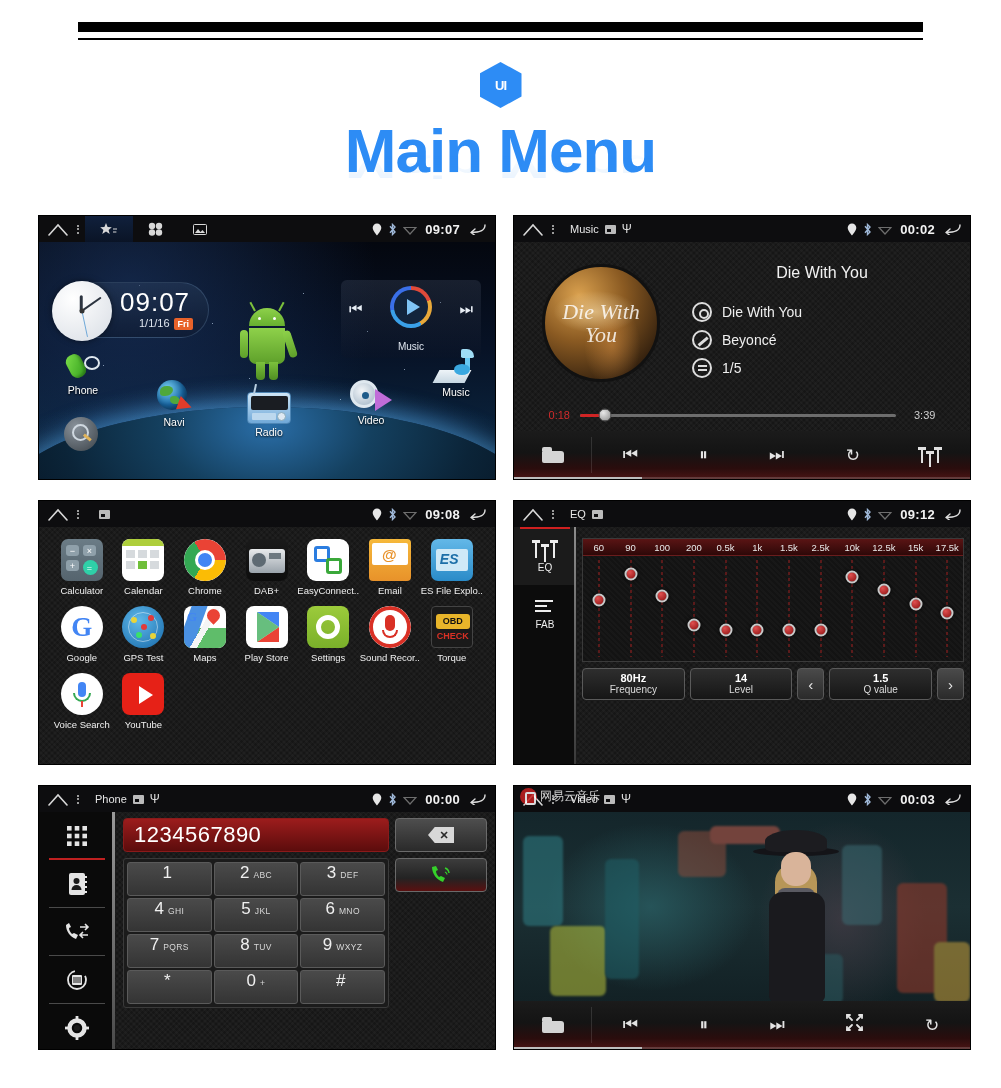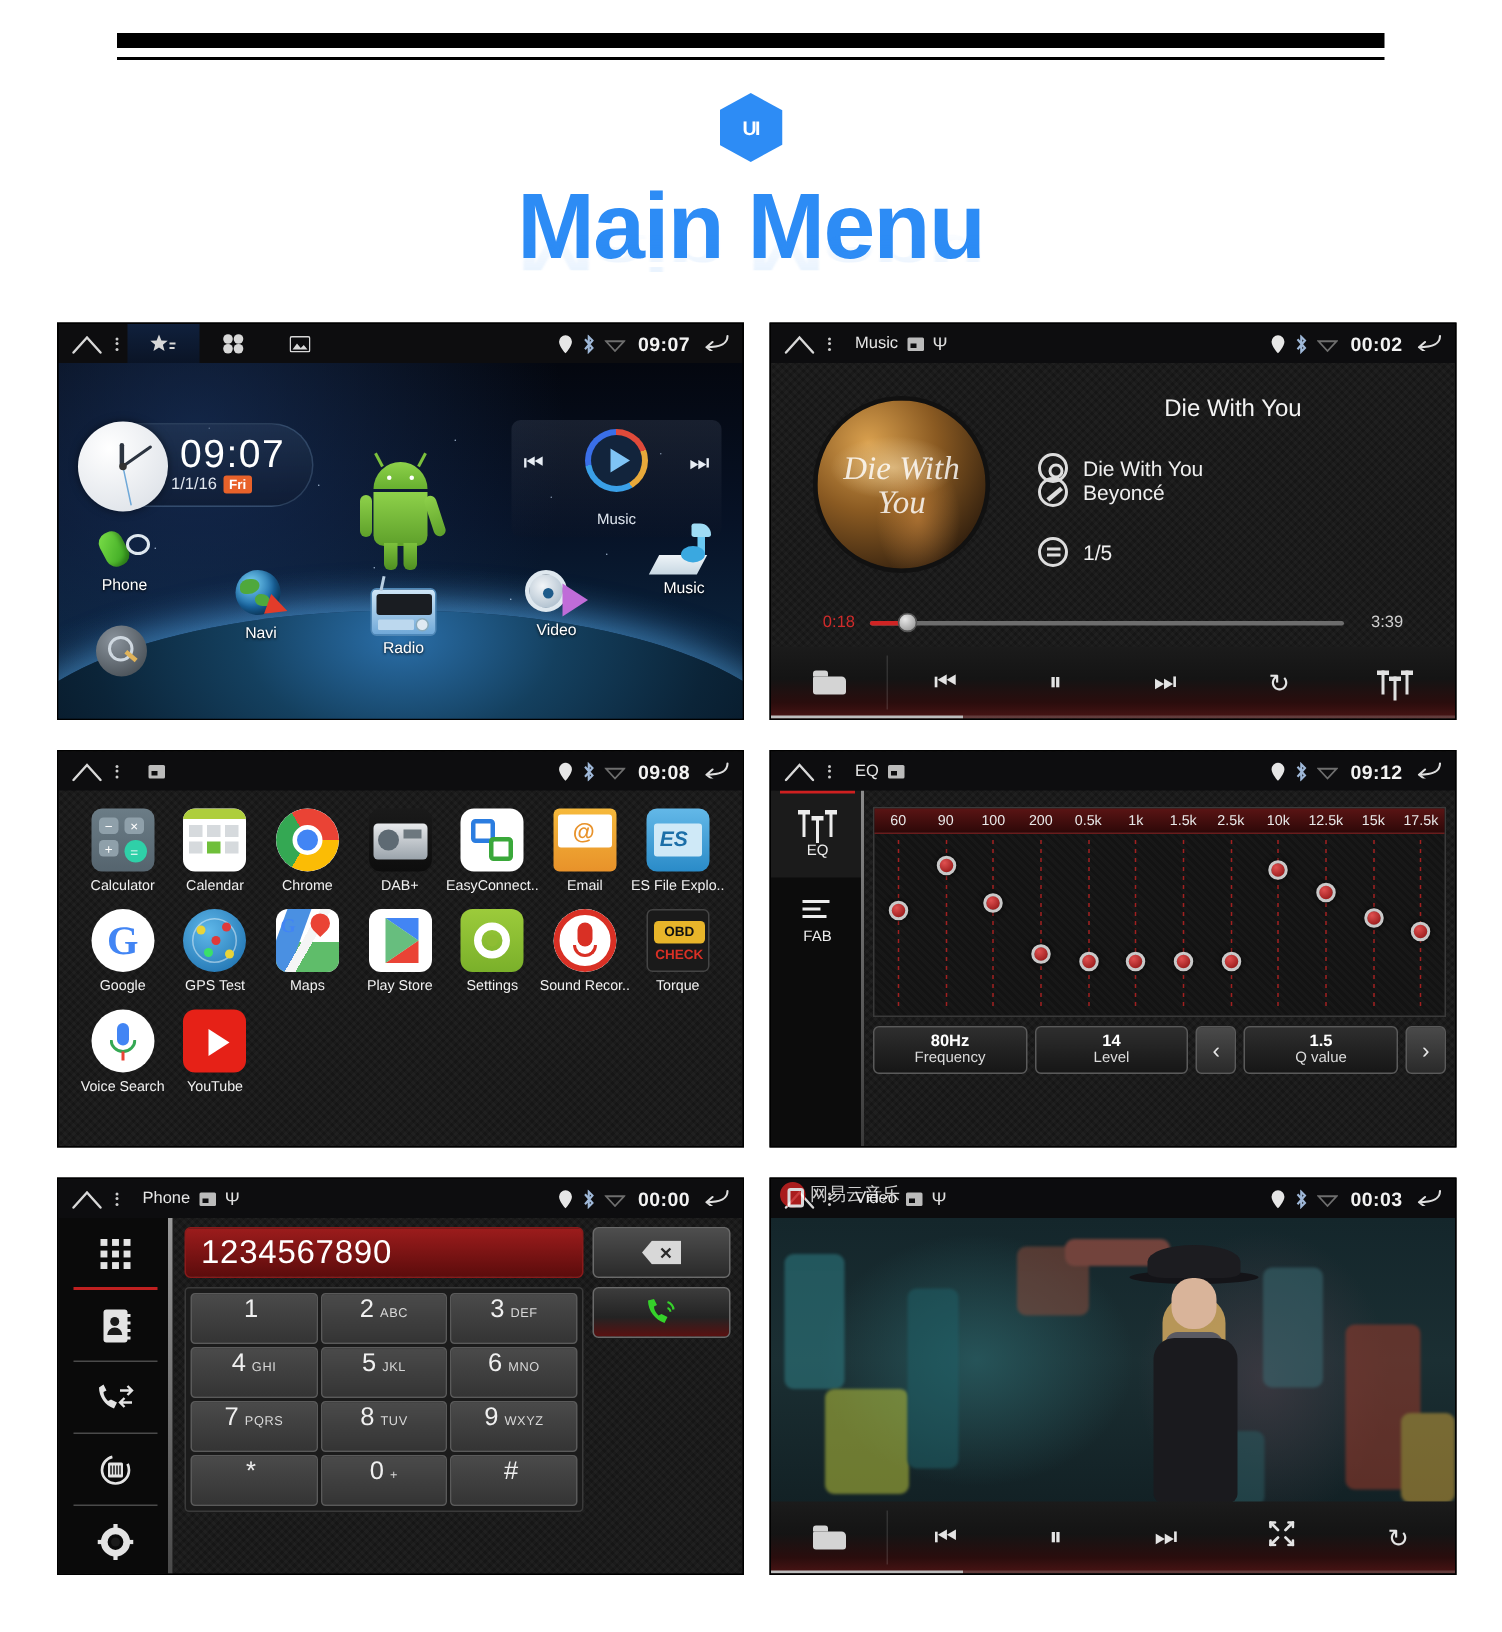--- a/index.html
+++ b/index.html
@@ -115,21 +115,21 @@
     position:absolute; left:-6px; top:-2px; width:60px; height:60px; border-radius:50%;
     background: radial-gradient(circle at 35% 30%, #ffffff, #d8dde4);
     box-shadow: 0 0 6px rgba(0,0,0,.5);
   }
   .hand { position:absolute; background:#223; transform-origin: 0% 50%; border-radius:2px;}
   .hand.h { left:50%; top:50%; width:17px; height:2.5px; transform: rotate(-90deg) translateY(-1px); background:#2c3440;}
   .hand.m { left:50%; top:50%; width:24px; height:2px; transform: rotate(-35deg) translateY(-1px); background:#2c3440;}
   .hand.s { left:50%; top:50%; width:26px; height:1.2px; transform: rotate(78deg); background:#6fa8d8;}
   .clock-pin { position:absolute; left:50%; top:50%; width:5px;height:5px;background:#333;border-radius:50%;transform:translate(-50%,-50%);}
   .clock-time { position:absolute; left:62px; top:4px; color:#fff; font-size:26px; font-weight:300; letter-spacing:1px;}
-  .clock-date { position:absolute; left:56px; top:34px; color:#dfe6ef; font-size:11px;}
+  .clock-date { position:absolute; left:81px; top:34px; color:#dfe6ef; font-size:11px;}
   .clock-day { background:#e8622a; color:#fff; font-size:9px; padding:1px 4px; border-radius:2px; margin-left:4px; font-weight:bold;}
 
   .music-widget { position:absolute; right:14px; top:38px; width:140px; height:78px;
     background: linear-gradient(180deg, rgba(60,70,90,0.35), rgba(15,20,35,0.15)); border-radius:6px;}
   .mw-ring { position:absolute; left:50%; top:6px; transform:translateX(-50%); width:42px;height:42px;border-radius:50%;
     background: conic-gradient(#e04a3a 0deg 70deg, #e8a93a 70deg 150deg, #3aa0e8 150deg 260deg, #3a6fe8 260deg 360deg);
     display:flex;align-items:center;justify-content:center;}
   .mw-ring::after{content:"";position:absolute;inset:4px;border-radius:50%;background:#12243c;}
   .mw-play { position:relative; z-index:2; width:0;height:0;border-left:13px solid #7fc4f5;border-top:8px solid transparent;border-bottom:8px solid transparent; margin-left:4px;}
   .mw-prev,.mw-next { position:absolute; top:20px; color:#e8eef5; font-size:15px;}
@@ -311,21 +311,21 @@
   .fab-glyph i{position:absolute;left:0;height:2px;background:#ededed;}
   .eq-main { flex:1 1 auto; position:relative; padding:6px 6px 0; }
   .presets { display:flex; gap:4px; }
   .preset {
     flex:1 1 0; height:24px; border-radius:4px; display:flex; align-items:center; justify-content:center;
     background: linear-gradient(180deg,#5a5a5a,#3a3a3a); color:#e4e4e4; font-size:11px;
     border:1px solid #6a6a6a;
   }
   .preset.active { background: linear-gradient(180deg,#5b1414,#2a0606); border:1px solid #d03030; color:#fff;
      box-shadow: 0 0 6px rgba(210,40,40,.65), inset 0 0 8px rgba(210,40,40,.5); font-weight:bold;}
-  .eq-panel { margin-top:5px; height:140px; background:#131313; border:1px solid #3a3a3a; position:relative;
+  .eq-panel { margin-top:5px; height:124px; background:#131313; border:1px solid #3a3a3a; position:relative;
      background-image: repeating-linear-gradient(45deg, rgba(255,255,255,.02) 0 2px, rgba(0,0,0,0) 2px 4px);}
   .eq-freqbar { height:17px; background:linear-gradient(180deg,#5a1414,#2d0808); display:flex; border-bottom:1px solid #6a1c1c;}
   .eq-freq { flex:1 1 0; text-align:center; color:#e8e8e8; font-size:9.5px; line-height:17px;}
   .eq-sliders { position:absolute; left:0; right:0; top:17px; bottom:0; display:flex; }
   .eq-col { flex:1 1 0; position:relative; }
   .eq-col .track { position:absolute; left:50%; top:4px; bottom:4px; width:1px; transform:translateX(-50%);
      background: repeating-linear-gradient(180deg,#a12020 0 3px, rgba(0,0,0,0) 3px 6px);}
   .eq-knob { position:absolute; left:50%; width:13px; height:13px; border-radius:50%; transform:translate(-50%,-50%);
      background: radial-gradient(circle at 35% 30%, #e05050, #8a1010);
      border:2px solid #c9c9c9; box-shadow:0 0 4px rgba(0,0,0,.8);}
@@ -564,21 +564,21 @@
       <div class="album-art">
         <span class="swirl"></span>
         <span class="txt">Die With You</span>
       </div>
       <div class="track-title">Die With You</div>
 
       <div class="meta-row" style="top:60px">
         <span class="meta-ic disc"></span>
         <span class="meta-text">Die With You</span>
       </div>
-      <div class="meta-row" style="top:76px">
+      <div class="meta-row" style="top:88px">
         <span class="meta-ic artist"></span>
         <span class="meta-text">Beyoncé</span>
       </div>
       <div class="meta-row" style="top:116px">
         <span class="meta-ic list"></span>
         <span class="meta-text">1/5</span>
       </div>
     </div>
 
     <div class="prog-row">

